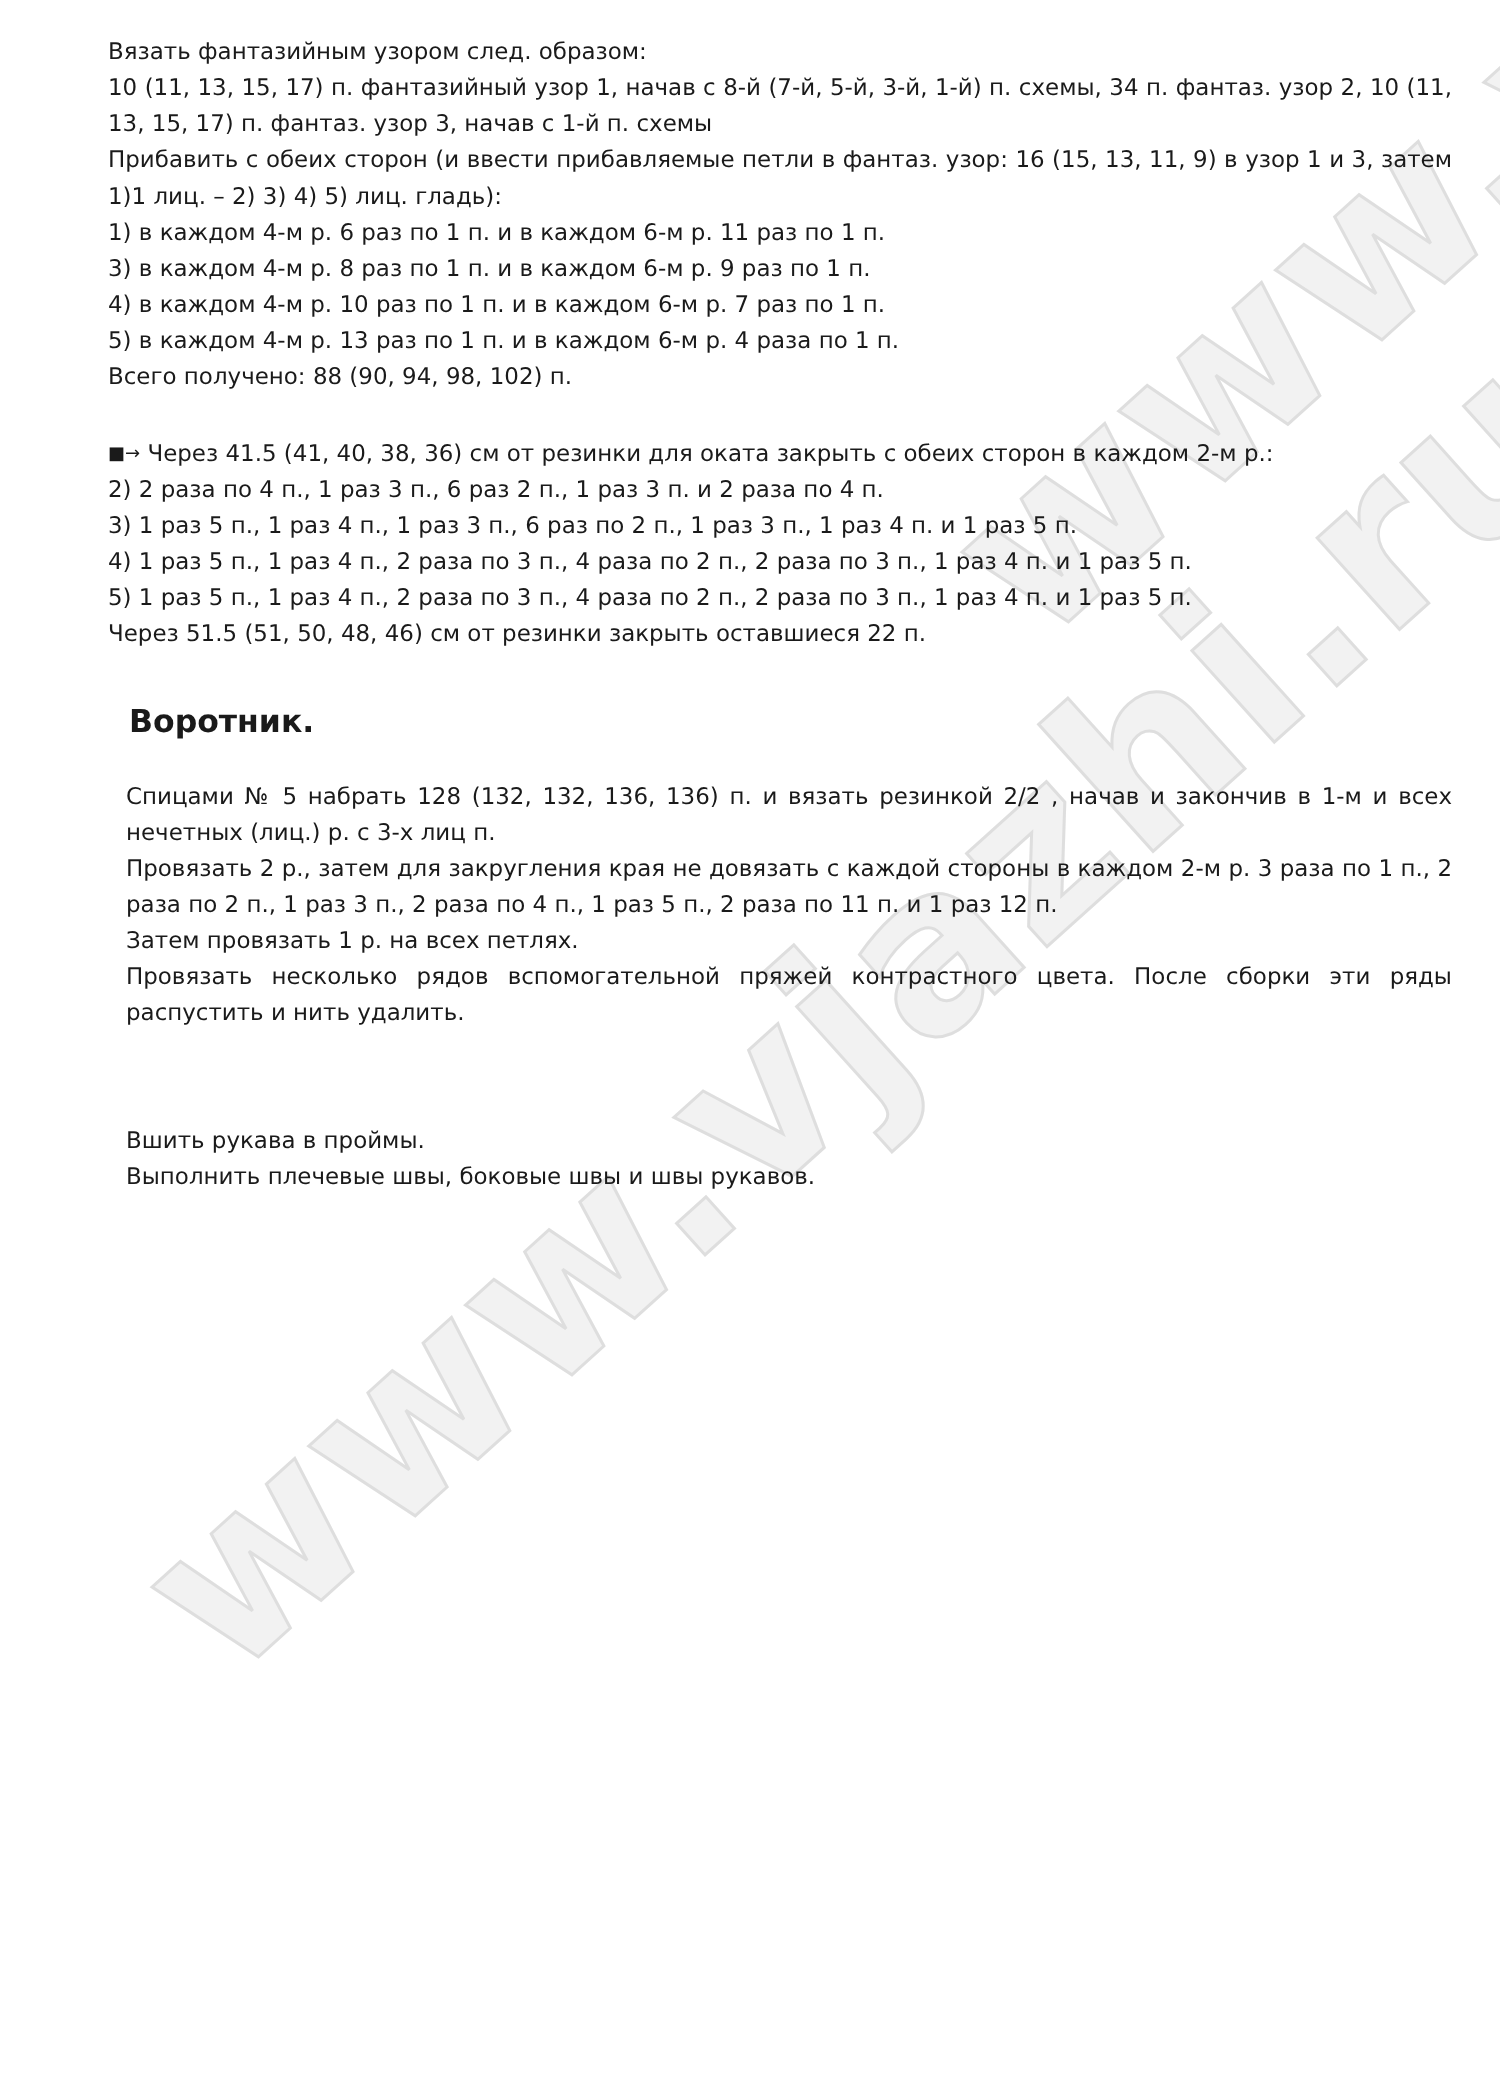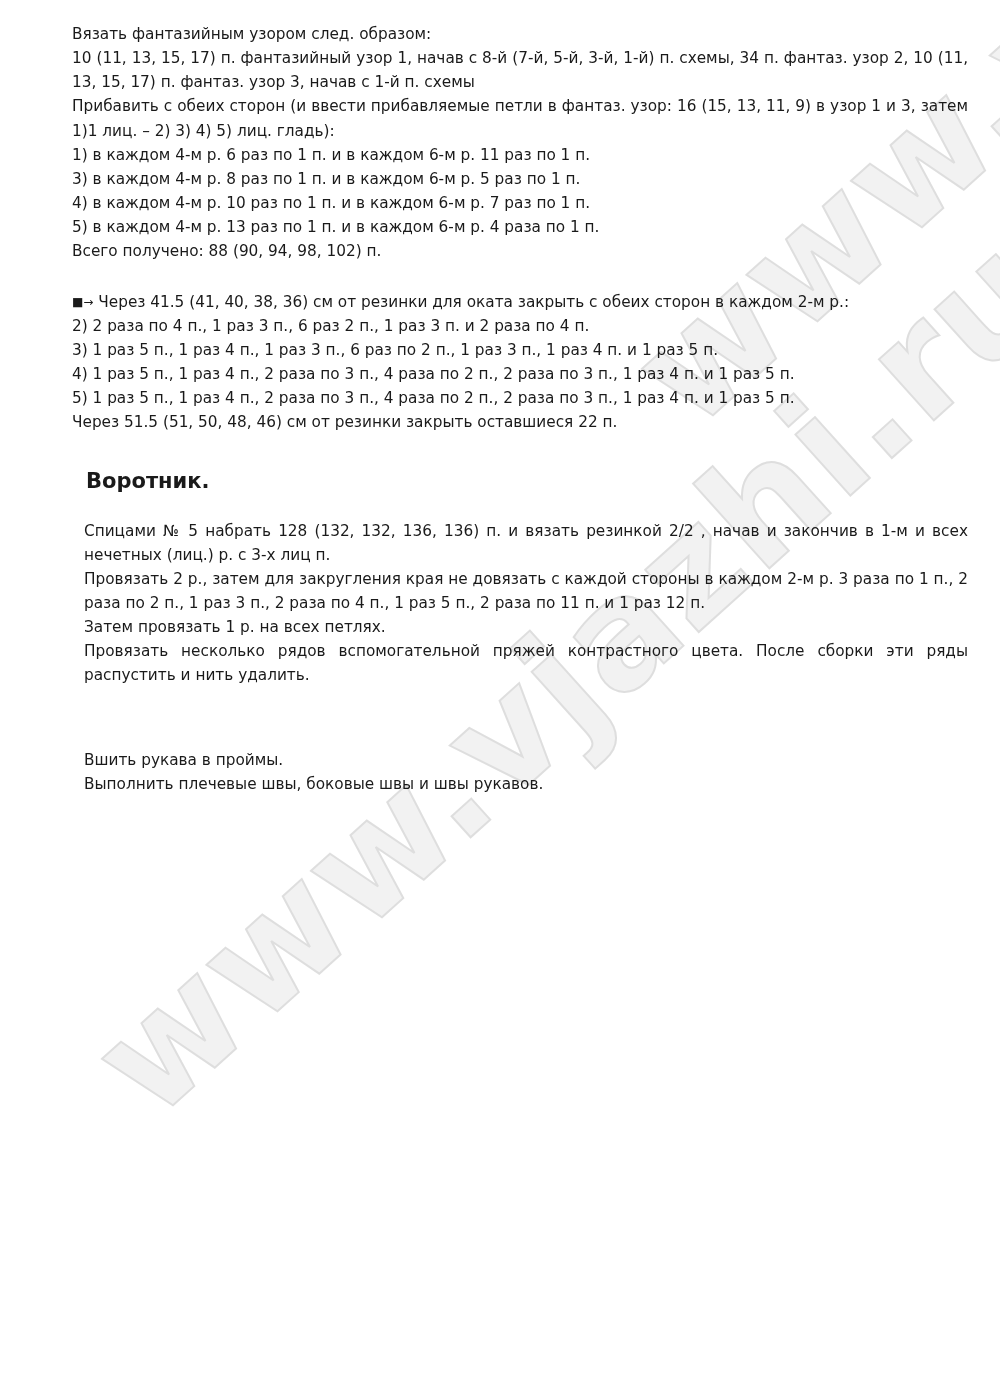--- a/index.html
+++ b/index.html
@@ -96,21 +96,21 @@
 <div id="page">
 
   <div>
     <p class="p nojust">Вязать фантазийным узором след. образом:</p>
     <p class="p">10 (11, 13, 15, 17) п. фантазийный узор 1, начав с 8-й (7-й, 5-й, 3-й, 1-й) п. схемы, 34 п. фантаз. узор 2, 10 (11, 13, 15, 17) п. фантаз. узор 3, начав с 1-й п. схемы</p>
   </div>
 
   <div>
     <p class="p">Прибавить с обеих сторон (и ввести прибавляемые петли в фантаз. узор: 16 (15, 13, 11, 9) в узор 1 и 3, затем 1)1 лиц. – 2) 3) 4) 5) лиц. гладь):</p>
     <p class="p nojust">1) в каждом 4-м р. 6 раз по 1 п. и в каждом 6-м р. 11 раз по 1 п.</p>
-    <p class="p nojust">3) в каждом 4-м р. 8 раз по 1 п. и в каждом 6-м р. 5 раз по 1 п.</p>
+    <p class="p nojust">3) в каждом 4-м р. 8 раз по 1 п. и в каждом 6-м р. 9 раз по 1 п.</p>
     <p class="p nojust">4) в каждом 4-м р. 10 раз по 1 п. и в каждом 6-м р. 7 раз по 1 п.</p>
     <p class="p nojust">5) в каждом 4-м р. 13 раз по 1 п. и в каждом 6-м р. 4 раза по 1 п.</p>
     <p class="p nojust">Всего получено: 88 (90, 94, 98, 102) п.</p>
   </div>
 
   <div class="gap-md"></div>
 
   <div>
     <p class="p"><span class="sq">■→</span> <span>Через 41.5 (41, 40, 38, 36) см от резинки для оката закрыть с обеих сторон в каждом 2-м р.:</span></p>
     <p class="p nojust">2) 2 раза по 4 п., 1 раз 3 п., 6 раз 2 п., 1 раз 3 п. и 2 раза по 4 п.</p>

